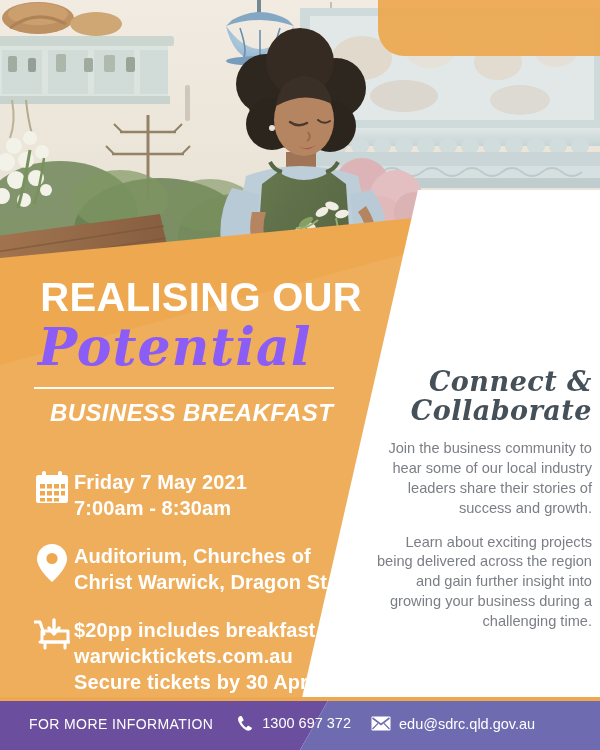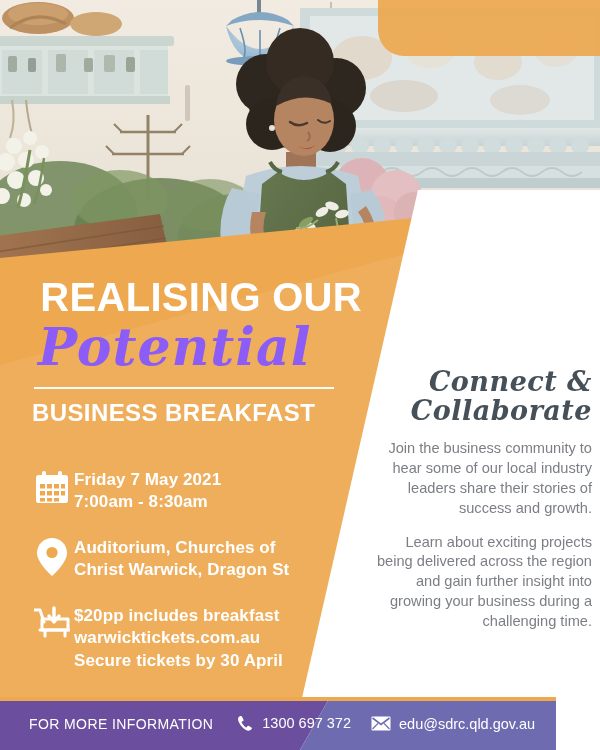--- a/index.html
+++ b/index.html
@@ -69,34 +69,35 @@
     color:#8b5cf6;
     margin:4px 0 0 6px;
     letter-spacing:1px;
   }
   .rule{
     width:300px;height:2px;background:#ffffff;
     margin:14px 0 10px 2px;opacity:0.95;
   }
   .subtitle{
     font-size:24px;font-weight:700;color:#ffffff;
-    letter-spacing:0.4px;margin:0 0 0 0;
+    letter-spacing:0.4px;margin:0 0 0 18px;
     text-transform:uppercase;
+    font-style:italic;
   }
 
   
   .details{
     position:absolute;left:30px;top:468px;width:330px;z-index:6;
   }
   .drow{display:flex;align-items:flex-start;margin-bottom:20px;}
   .dicon{width:44px;min-width:44px;height:46px;display:flex;
          align-items:flex-start;justify-content:center;padding-top:2px;}
   .dicon svg{display:block;}
   .dtext{
-    color:#ffffff;font-size:17px;font-weight:700;line-height:1.32;
+    color:#ffffff;font-size:20px;font-weight:700;line-height:1.32;
     padding-top:1px;letter-spacing:0.1px;
   }
   .dtext div{white-space:nowrap;}
 
   
   .right-col{
     position:absolute;right:8px;top:368px;width:218px;
     text-align:right;z-index:7;
   }
   .script-head{
@@ -109,21 +110,21 @@
   }
   .body-p{
     color:#7b7f85;
     font-size:14.6px;line-height:1.36;
     margin:0 0 14px 0;
   }
   .body-p:last-child{margin-bottom:15px;}
 
   
   .footer{
-    position:absolute;left:0;bottom:0;width:556px;height:53px;
+    position:absolute;left:0;bottom:0;width:600px;height:53px;
     z-index:8;overflow:hidden;
   }
   .f-left{
     position:absolute;left:0;top:0;width:600px;height:53px;
     background:#6b4f9e;
     clip-path:polygon(0 0, 330px 0, 300px 53px, 0 53px);
   }
   .f-right{
     position:absolute;left:0;top:0;width:600px;height:53px;
     background:#6e6bb0;

